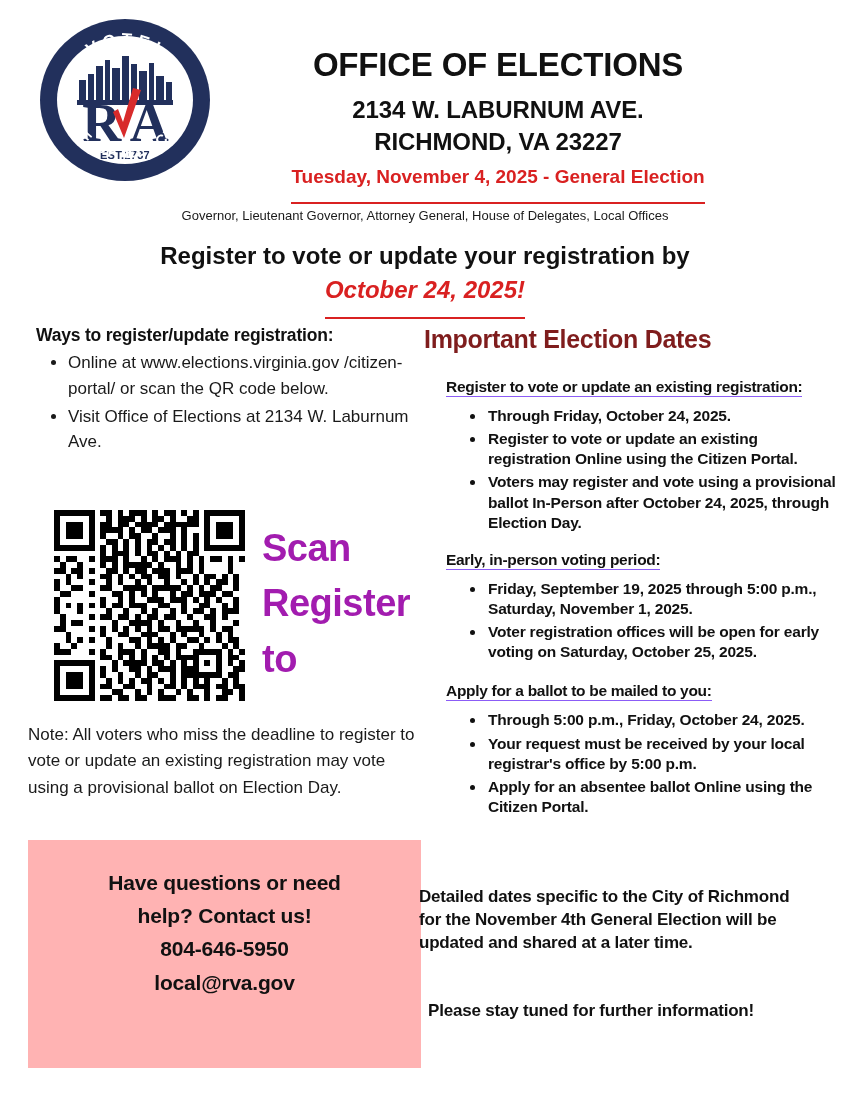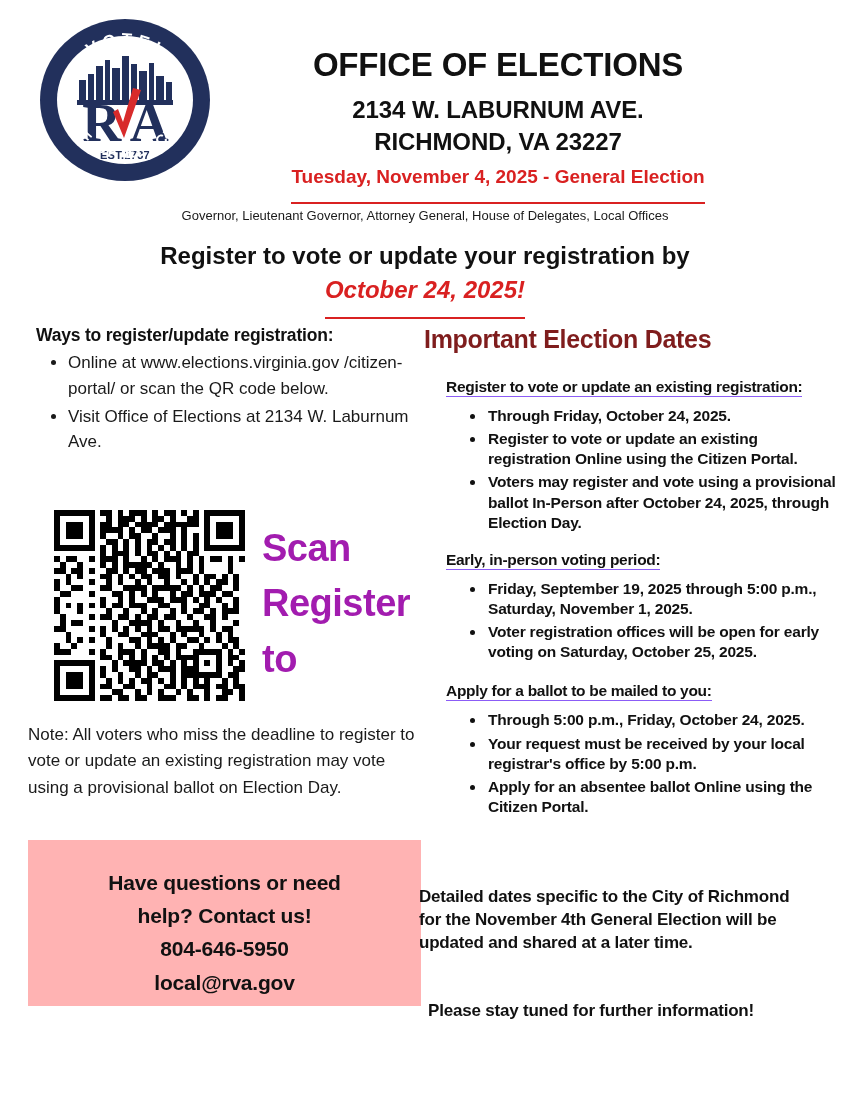--- a/index.html
+++ b/index.html
@@ -165,21 +165,21 @@
     font-size: 17px;
     line-height: 1.55;
     color: #1a1a1a;
   }
 
   
   #contact-box {
     position: absolute;
     left: 28px; top: 840px;
     width: 393px;
-    height: 166px;
+    height: 228px;
     background: #ffb3b3;
     box-sizing: border-box;
     padding: 26px 16px 0 16px;
     text-align: center;
   }
   .contact-line {
     font-size: 21px;
     font-weight: bold;
     line-height: 1.58;
     color: #111111;

